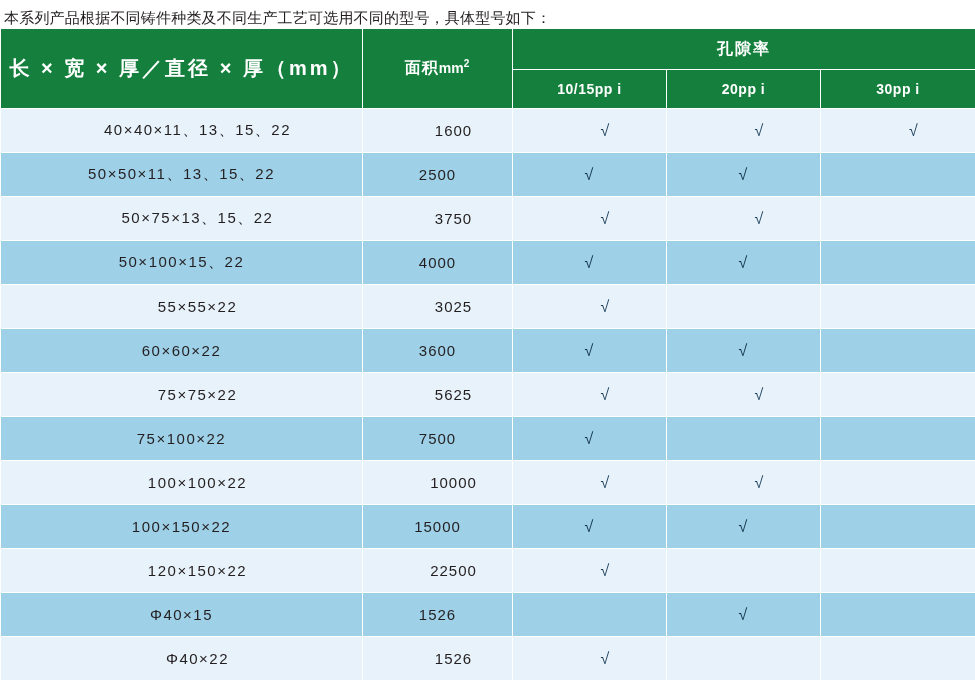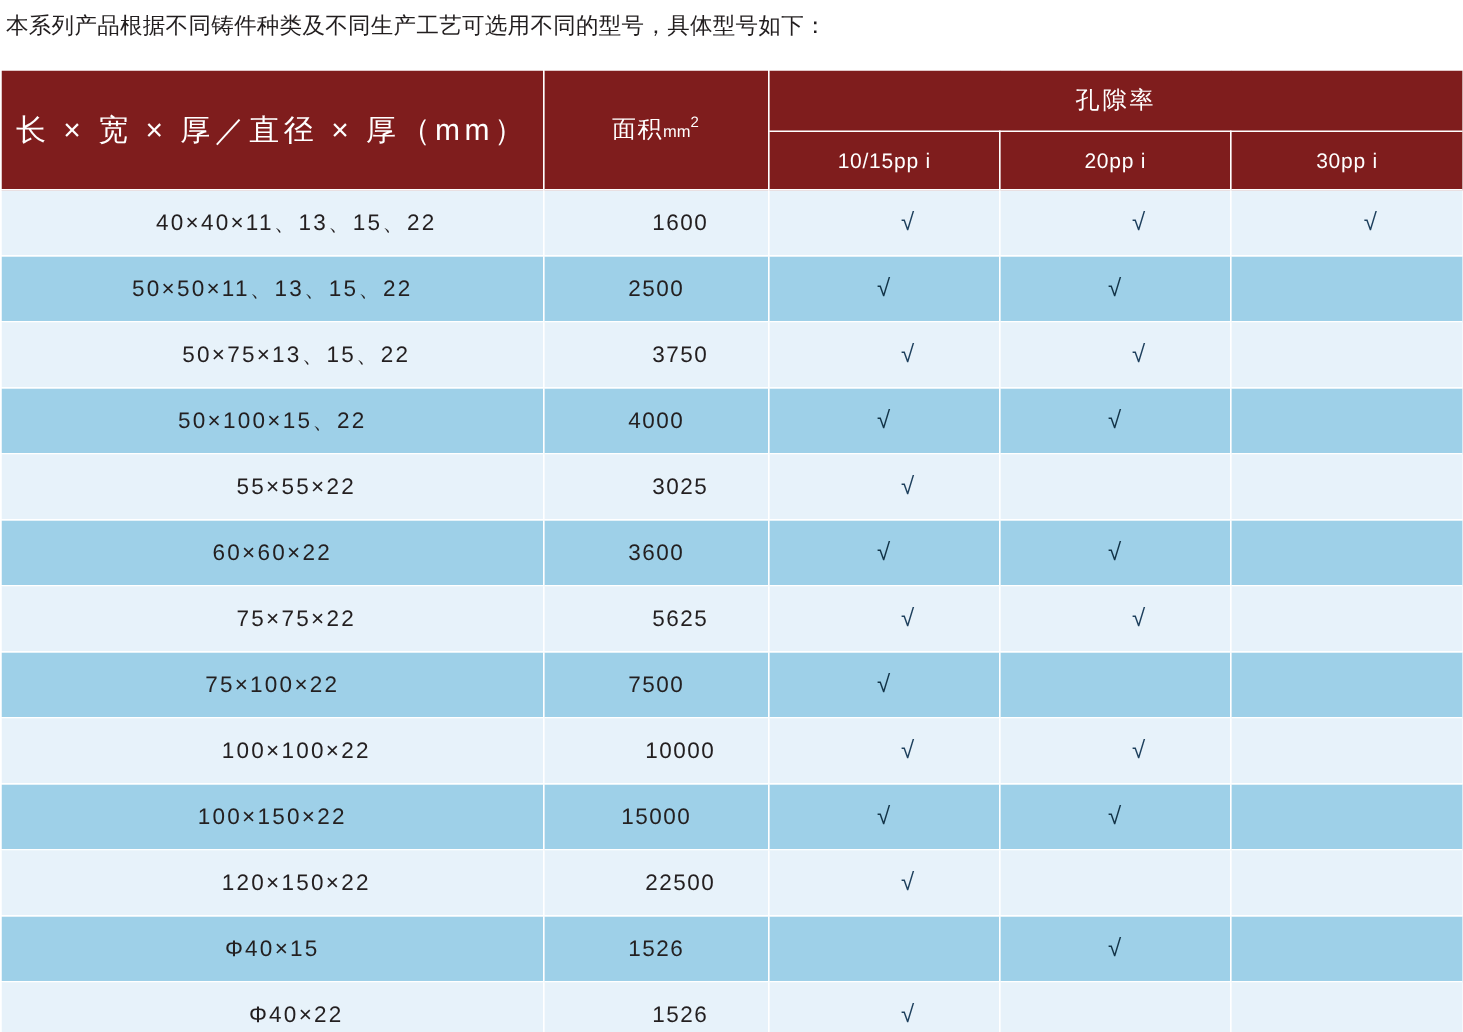--- a/index.html
+++ b/index.html
@@ -10,61 +10,61 @@
   body {
     width: 975px;
     height: 688px;
     font-family: "Liberation Sans", "DejaVu Sans", sans-serif;
     color: #231f20;
     overflow: hidden;
   }
   #intro {
     font-size: 15px;
     line-height: 20px;
-    padding: 8px 0 18px 4px;
+    padding: 8px 0 0 4px;
     letter-spacing: 0.2px;
     color: #221e1f;
   }
   table.spec {
     border-collapse: collapse;
     width: 975px;
     table-layout: fixed;
   }
   table.spec col.c0 { width: 362px; }
   table.spec col.c1 { width: 150px; }
   table.spec col.c2 { width: 154px; }
   table.spec col.c3 { width: 154px; }
   table.spec col.c4 { width: 155px; }
 
   table.spec th, table.spec td {
     border: 1px solid #ffffff;
     text-align: center;
     vertical-align: middle;
   }
   thead th {
-    background: #7f1d1d;
+    background: #15803d;
     color: #ffffff;
-    font-weight: normal;
+    font-weight: bold;
   }
   th.main-head {
     font-size: 20px;
     letter-spacing: 3px;
     height: 76px;
   }
   th.area-head {
     font-size: 16px;
     letter-spacing: 1px;
     height: 76px;
   }
   th.area-head sup {
     font-size: 10px;
     vertical-align: super;
   }
   th.area-head .unit {
-    font-size: 11px;
+    font-size: 14px;
     letter-spacing: 0;
   }
   th.group-head {
     font-size: 16px;
     letter-spacing: 2px;
     height: 38px;
   }
   th.sub-head {
     font-size: 14px;
     height: 36px;

